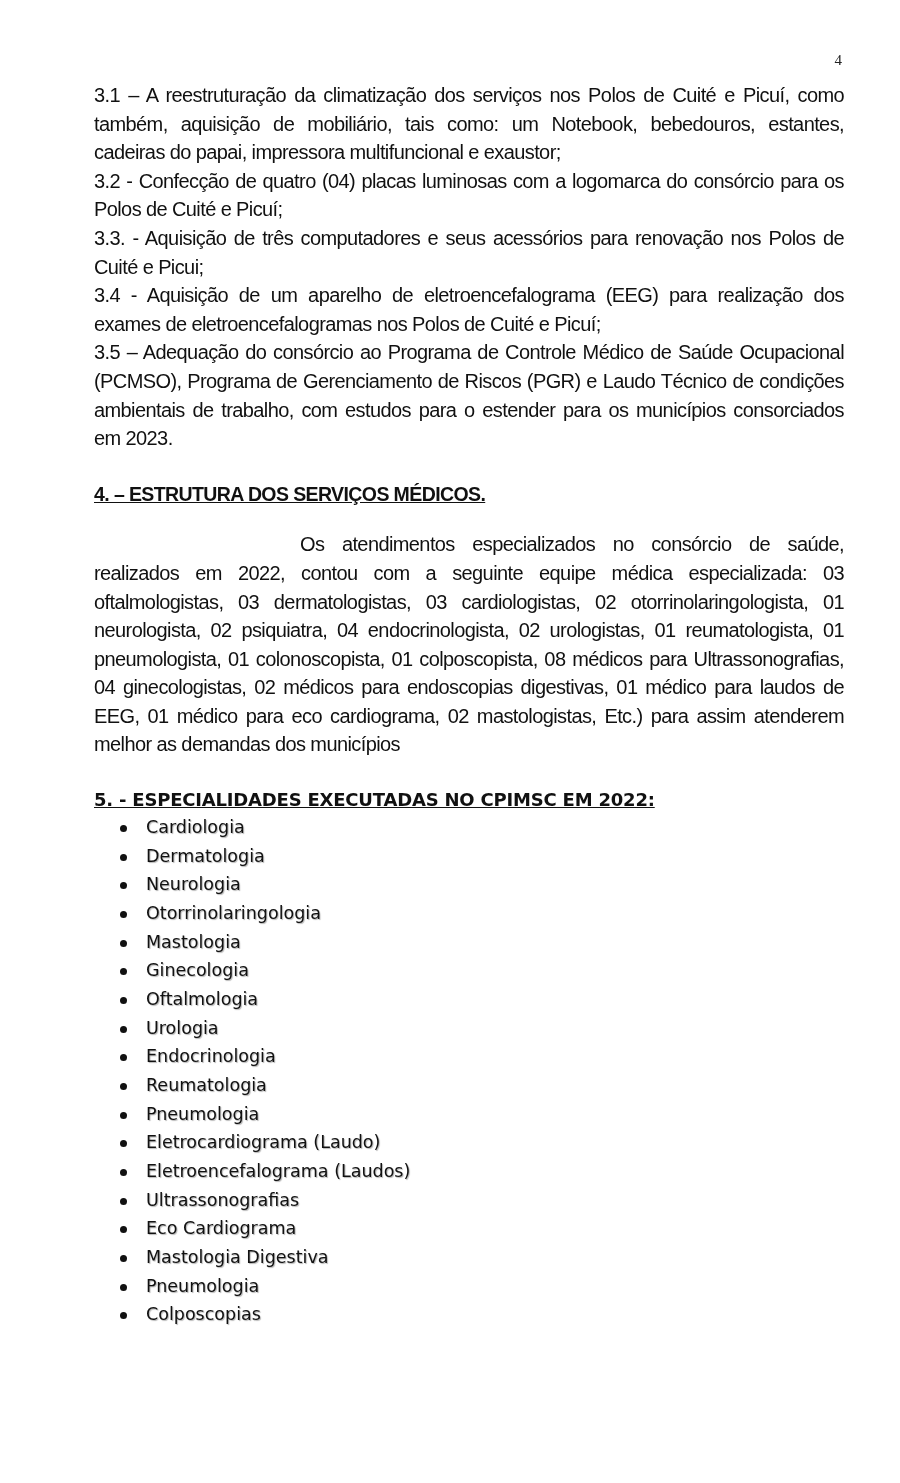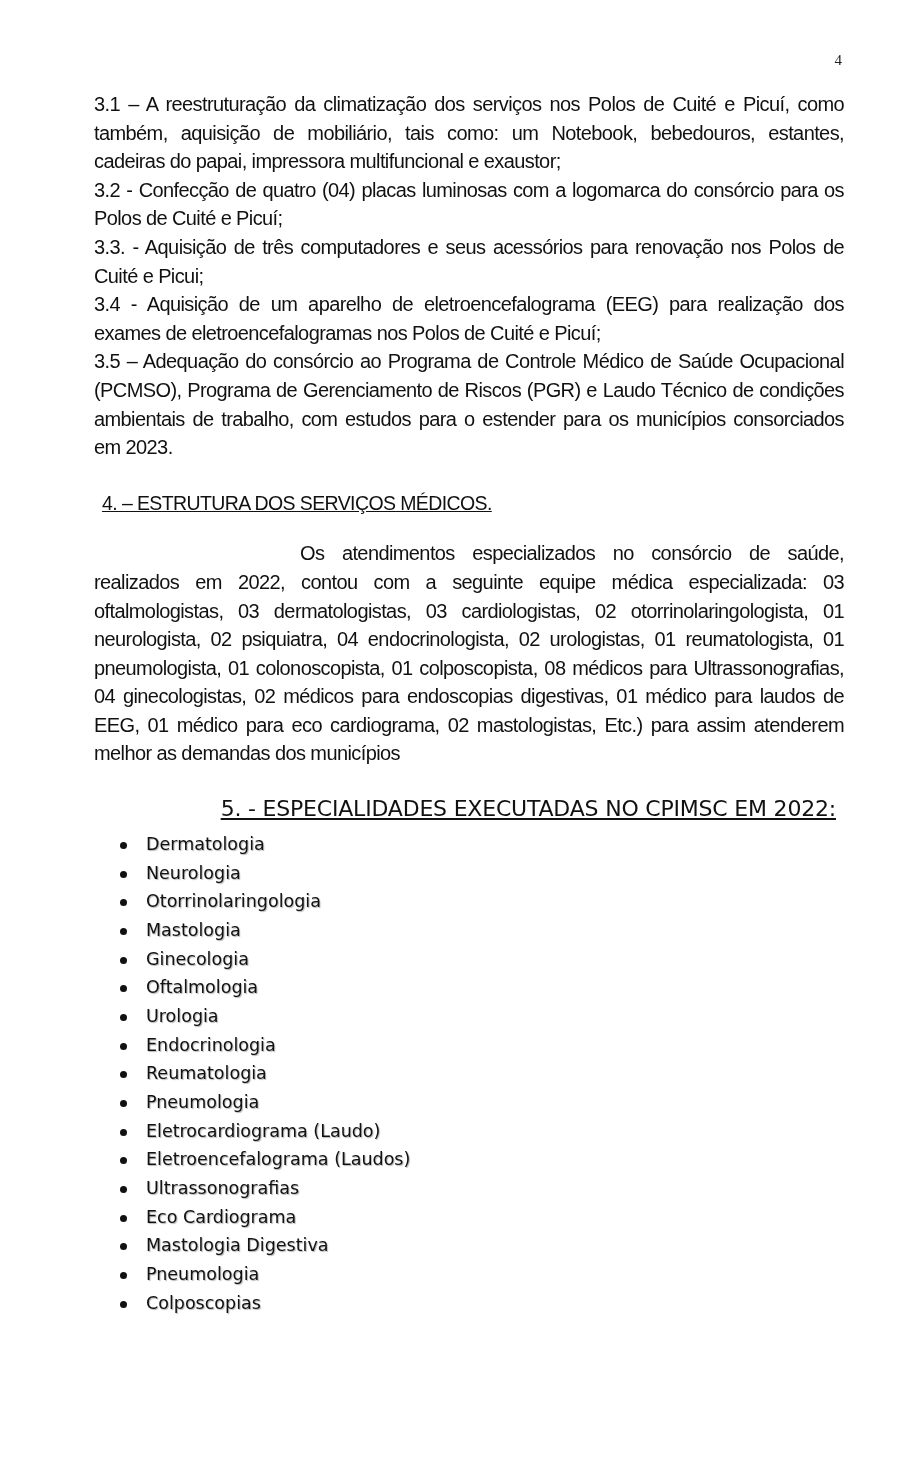--- a/index.html
+++ b/index.html
@@ -2,35 +2,35 @@
 <html><head>
   <meta charset="utf-8">
   <style>
     html, body { margin: 0; padding: 0; background: #ffffff; }
     body { width: 900px; height: 1483px; position: relative; overflow: hidden; color: #111; }
     .page-number {
       position: absolute; top: 52px; right: 58px;
       font-family: "Liberation Serif", serif; font-size: 15px; color: #222;
     }
     .content {
-      position: absolute; left: 94px; top: 90px; width: 750px;
+      position: absolute; left: 94px; top: 81px; width: 750px;
       font-family: "Liberation Sans Narrow", "Liberation Sans", sans-serif;
       font-size: 20px; line-height: 28.6px;
     }
     .narrow { font-stretch: condensed; letter-spacing: -0.6px; }
     .para { margin: 0; text-align: justify; }
     .heading {
-      margin: 8px; font-weight: normal; text-decoration: underline;
+      margin: 0; font-weight: bold; text-decoration: underline;
       font-size: 19.5px;
     }
     .heading4 { margin-top: 27px; letter-spacing: -0.6px; }
     .intro { margin-top: 22px; text-indent: 206px; letter-spacing: -0.6px; }
     .heading5 {
       margin-top: 28px; font-family: "DejaVu Sans", sans-serif;
-      font-size: 22px; letter-spacing: -0.2px; line-height: 26px; text-align: right;
+      font-size: 18px; letter-spacing: -0.2px; line-height: 26px;
     }
     .spec-list {
       list-style: none; margin: 0; padding: 0;
       font-family: "DejaVu Sans", sans-serif; font-size: 17.5px; line-height: 28.65px;
       text-shadow: 1px 1px 1px #b5b5b5;
     }
     .spec-item { position: relative; padding-left: 52px; }
     .bullet {
       position: absolute; left: 26px; top: 12px; width: 7px; height: 7px;
       border-radius: 50%; background: #111;
@@ -51,20 +51,21 @@
     <p class="para narrow">3.5 – Adequação do consórcio ao Programa de Controle Médico de Saúde Ocupacional (PCMSO), Programa de Gerenciamento de Riscos (PGR) e Laudo Técnico de condições ambientais de trabalho, com estudos para o estender para os municípios consorciados em 2023.</p>
   </div>
 
   <h2 class="heading heading4">4. – ESTRUTURA DOS SERVIÇOS MÉDICOS.</h2>
 
   <p class="para intro">Os atendimentos especializados no consórcio de saúde, realizados em 2022, contou com a seguinte equipe médica especializada: 03 oftalmologistas, 03 dermatologistas, 03 cardiologistas, 02 otorrinolaringologista, 01 neurologista, 02 psiquiatra, 04 endocrinologista, 02 urologistas, 01 reumatologista, 01 pneumologista, 01 colonoscopista, 01 colposcopista, 08 médicos para Ultrassonografias, 04 ginecologistas, 02 médicos para endoscopias digestivas, 01 médico para laudos de EEG, 01 médico para eco cardiograma, 02 mastologistas, Etc.) para assim atenderem melhor as demandas dos municípios</p>
 
   <h2 class="heading heading5">5. - ESPECIALIDADES EXECUTADAS NO CPIMSC EM 2022:</h2>
 
   <ul class="spec-list">
+    <li class="spec-item"><span class="bullet"></span><span>Cardiologia</span></li>
     <li class="spec-item"><span class="bullet"></span><span>Dermatologia</span></li>
     <li class="spec-item"><span class="bullet"></span><span>Neurologia</span></li>
     <li class="spec-item"><span class="bullet"></span><span>Otorrinolaringologia</span></li>
     <li class="spec-item"><span class="bullet"></span><span>Mastologia</span></li>
     <li class="spec-item"><span class="bullet"></span><span>Ginecologia</span></li>
     <li class="spec-item"><span class="bullet"></span><span>Oftalmologia</span></li>
     <li class="spec-item"><span class="bullet"></span><span>Urologia</span></li>
     <li class="spec-item"><span class="bullet"></span><span>Endocrinologia</span></li>
     <li class="spec-item"><span class="bullet"></span><span>Reumatologia</span></li>
     <li class="spec-item"><span class="bullet"></span><span>Pneumologia</span></li>

